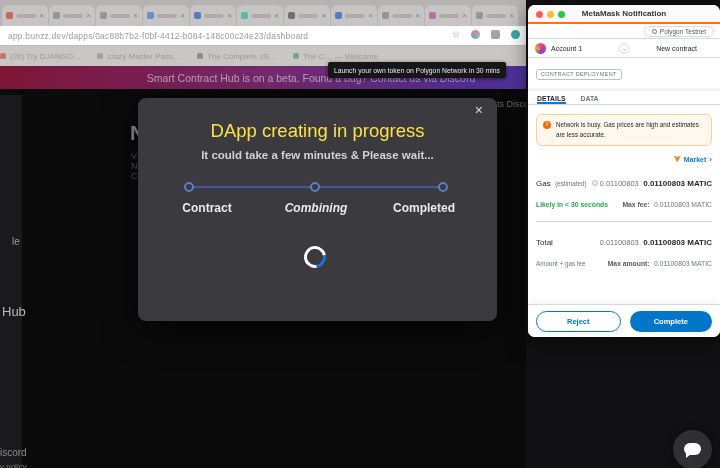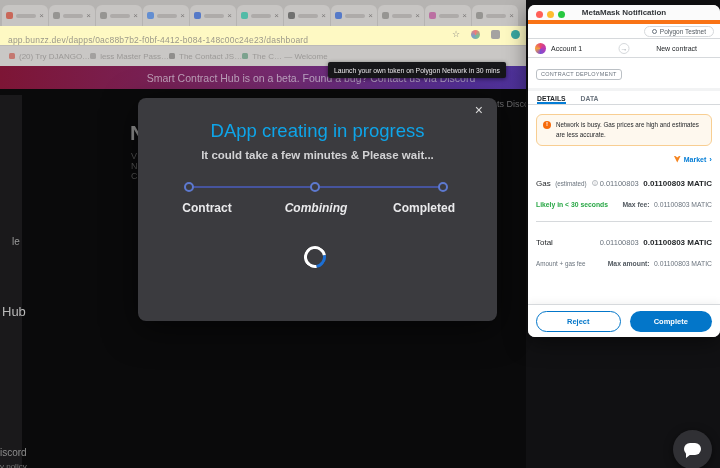--- a/index.html
+++ b/index.html
@@ -9,28 +9,28 @@
 
   
   .chrome { position:absolute; left:0; top:0; width:720px; height:66px; background:#c9c7c5; }
   .tabstrip { position:absolute; left:0; top:0; width:720px; height:26px; background:#b6b4b2;
               display:flex; align-items:flex-end; padding-left:2px; }
   .tab { width:46px; height:21px; margin-right:1px; background:#c7c5c3; border-radius:6px 6px 0 0;
          display:flex; align-items:center; padding:0 4px; gap:3px; }
   .tab .fav { width:7px; height:7px; border-radius:2px; flex:none; opacity:.8; }
   .tab .blur { flex:1; height:4px; border-radius:2px; background:#9c9a98; opacity:.6; }
   .tab .x { font-size:8px; color:#7d7b79; line-height:1; }
-  .urlrow { position:absolute; left:0; top:26px; width:720px; height:20px; background:#fef9c3;
-            border-bottom:1px solid #bcbab8; display:flex; align-items:flex-end; }
+  .urlrow { position:absolute; left:0; top:26px; width:720px; height:20px; background:#ffffff;
+            border-bottom:1px solid #bcbab8; display:flex; align-items:center; }
   .url { margin-left:8px; font-size:8.5px; color:#77757310; color:#7a7876; letter-spacing:.2px; opacity:.75; }
   .url-icons { position:absolute; right:200px; top:3px; display:flex; gap:11px; align-items:center; }
   .url-icons .glyph { font-size:9px; color:#8b8987; }
   .dot { width:9px; height:9px; border-radius:50%; }
   .bmrow { position:absolute; left:0; top:46px; width:720px; height:20px; background:#c9c7c5;
-           display:flex; align-items:center; gap:0; padding-left:9px; }
+           display:flex; align-items:center; gap:16px; padding-left:0; }
   .bm { display:flex; align-items:center; gap:4px; font-size:8px; color:#8f8d8b; opacity:.8; }
   .bm .bico { width:6px; height:6px; border-radius:1.5px; opacity:.75; }
 
   
   .banner { position:absolute; left:0; top:66px; width:720px; height:23px; z-index:2;
             background:linear-gradient(90deg,#7d1535 0%,#752a6e 38%,#54309a 65%,#3b3d9c 100%);
             display:flex; align-items:center; justify-content:center; padding-right:98px; }
   .banner span { font-size:10.5px; color:rgba(222,216,228,.68); }
   .tooltip { position:absolute; left:328px; top:62px; height:16px; z-index:4; background:#17171a;
              border-radius:2px; display:flex; align-items:center; padding:0 6px;
@@ -48,39 +48,39 @@
   .f-head    { left:130px; top:32px; font-size:21px; font-weight:bold; color:#8f8f8f; width:8px; overflow:hidden; }
   .f-s1 { left:131px; top:62px; font-size:9px; color:#565656; width:7px; overflow:hidden; }
   .f-s2 { left:131px; top:72px; font-size:9px; color:#565656; width:7px; overflow:hidden; }
   .f-s3 { left:131px; top:82px; font-size:9px; color:#565656; width:7px; overflow:hidden; }
   .f-nav { left:497px; top:10px; font-size:9px; color:#6f6f71; width:30px; overflow:hidden; }
 
   
   .modal { position:absolute; left:138px; top:98px; width:359px; height:223px; background:#3b3b3f;
            border-radius:8px; box-shadow:0 8px 34px rgba(0,0,0,.55); z-index:10; }
   .m-close { position:absolute; right:14px; top:4px; font-size:14px; color:#dcdcdc; cursor:pointer; }
-  .m-title { text-align:center; margin-top:22px; font-size:18.5px; font-weight:500; color:#0ea5e9; }
+  .m-title { text-align:center; margin-top:22px; font-size:18.5px; font-weight:500; color:#fde047; }
   .m-sub   { text-align:center; margin-top:7px; font-size:11.5px; font-weight:bold; color:#d2d2d4; }
   .stepper { position:absolute; left:0; top:84px; width:100%; height:36px; }
   .st-line { position:absolute; left:51px; top:4px; width:254px; height:2px; background:#46549e; }
   .st-c { position:absolute; top:0; width:10px; height:10px; border-radius:50%;
           border:2px solid #5d79cf; background:#3b3b3f; }
   .st-c0 { left:46px; } .st-c1 { left:172px; } .st-c2 { left:300px; }
   .st-l { position:absolute; top:19px; transform:translateX(-50%); font-size:12px; font-weight:bold; color:#eaeaec; }
   .st-l0 { left:69px; } .st-l1 { left:178px;font-style:italic; } .st-l2 { left:286px;text-align:center; }
   .spinner { position:absolute; left:166px; top:148px; width:22px; height:22px; border-radius:50%;
              border:3px solid #ffffff; border-right-color:#1c6fd4; transform:rotate(35deg); }
 
   
   .dark-right { position:absolute; left:526px; top:0; width:194px; height:468px; background:#111113; z-index:8; }
 
   
   .mm { position:absolute; left:528px; top:5px; width:192px; height:332px; background:#ffffff;
         border-radius:7px; box-shadow:0 5px 22px rgba(0,0,0,.5); z-index:20; overflow:hidden; color:#24272a; }
-  .mm-titlebar { position:relative; height:19px; background:#fbfbfb; border-bottom:4px solid #f97316;
+  .mm-titlebar { position:relative; height:19px; background:#fbfbfb; border-bottom:2px solid #f97316;
                  display:flex; align-items:center; justify-content:center; }
   .traffic { position:absolute; left:8px; top:6px; display:flex; gap:4px; }
   .tl { width:7px; height:7px; border-radius:50%; }
   .tl-r { background:#ff5f57; } .tl-y { background:#febc2e; } .tl-g { background:#28c840; }
   .mm-wintitle { font-size:8px; font-weight:bold; color:#33363a; }
   .mm-network { height:15px; border-bottom:1px solid #d6d9dc; display:flex; justify-content:flex-end;
                 align-items:center; padding-right:6px; }
   .net-pill { display:flex; align-items:center; gap:3px; border:1px solid #d6d9dc; border-radius:999px;
               padding:1px 7px; font-size:6.5px; color:#535a61; }
   .globe { width:5px; height:5px; border-radius:50%; border:1px solid #6a737d; }
@@ -211,25 +211,25 @@
         <span class="dot" style="background:#3aa7a0"></span>
       </span>
     </div>
     <div class="bmrow" id="bookmarks">
         <span class="bm">
           <span class="bico" style="background: rgb(194, 68, 56);"></span>
           <span>(20) Try DJANGO…</span>
         </span>
         <span class="bm">
           <span class="bico" style="background: rgb(138, 136, 134);"></span>
-          <span>less Master Pass…</span>
+          <span>crazy Master Pass…</span>
         </span>
         <span class="bm">
           <span class="bico" style="background: rgb(106, 104, 102);"></span>
-          <span>The Contact JS…</span>
+          <span>The Complete JS…</span>
         </span>
         <span class="bm">
           <span class="bico" style="background: rgb(74, 138, 106);"></span>
           <span>The C… — Welcome</span>
         </span>
       </div>
   </div>
 
   <div class="banner">
     <span>Smart Contract Hub is on a beta. Found a bug? Contact us via Discord</span>

